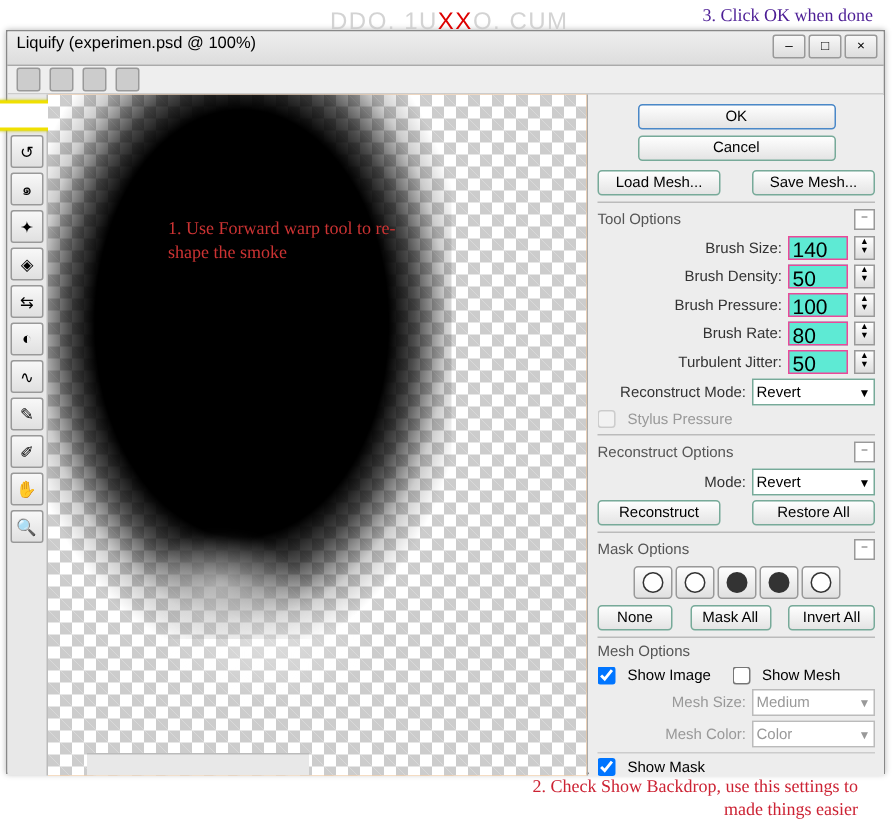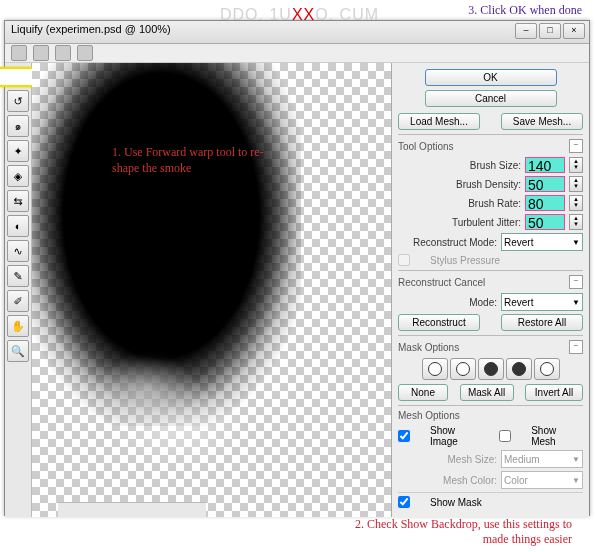--- a/index.html
+++ b/index.html
@@ -31,21 +31,21 @@
 .row2{display:flex;gap:4px;margin-bottom:4px;justify-content:space-between}
 .group{border-top:1px solid #bbb;padding-top:4px;margin-top:4px}
 .gtitle{font-weight:normal;color:#555;margin-bottom:4px;display:flex;justify-content:space-between;align-items:center}
 .collapse{width:12px;height:12px;border:1px solid #999;background:#fff;font-size:8px;text-align:center;line-height:10px}
 .field{display:flex;align-items:center;justify-content:flex-end;gap:4px;margin-bottom:3px}
 .field label{text-align:right;flex:1;color:#333}
 .num{width:34px;height:14px;border:1px solid #ec4899;background:#5eead4;font-size:14px;padding:0 2px}
 .spin{width:12px;height:14px;border:1px solid #999;background:linear-gradient(#fff,#ddd);font-size:7px;text-align:center;line-height:6px;display:flex;flex-direction:column}
 .sel{width:76px;height:16px;border:1px solid #7a9;background:#fff;font-size:10px;padding:0 2px;display:flex;align-items:center;justify-content:space-between}
 .sel .caret{font-size:8px}
-.chk{display:flex;align-items:center;gap:20px;margin-bottom:3px}
+.chk{display:flex;align-items:center;gap:8px;margin-bottom:3px}
 .chk input{width:12px;height:12px;margin:0}
 .maskbtns{display:flex;gap:2px;justify-content:center;margin-bottom:4px}
 .mbtn{width:24px;height:20px;border:1px solid #999;border-radius:3px;background:linear-gradient(#fefefe,#e0e0e0);display:flex;align-items:center;justify-content:center}
 .mdot{width:12px;height:12px;border:1px solid #333;border-radius:50%;background:#fff;position:relative}
 .mdot.fill{background:#333}
 .scrollhint{position:absolute;bottom:0;left:26px;right:185px;height:14px;background:#e8e8e8;border-top:1px solid #bbb}
 </style>
 </head>
 <body>
 
@@ -115,20 +115,28 @@
           </div>
         <div class="field">
             <label>Brush Density:</label>
             <div class="num">50</div>
             <div class="spin">
               <span>▴</span>
               <span>▾</span>
             </div>
           </div>
         <div class="field">
+            <label>Brush Pressure:</label>
+            <div class="num">100</div>
+            <div class="spin">
+              <span>▴</span>
+              <span>▾</span>
+            </div>
+          </div>
+        <div class="field">
             <label>Brush Rate:</label>
             <div class="num">80</div>
             <div class="spin">
               <span>▴</span>
               <span>▾</span>
             </div>
           </div>
         <div class="field">
             <label>Turbulent Jitter:</label>
             <div class="num">50</div>
@@ -145,21 +153,21 @@
             </div>
           </div>
         <div class="chk">
             <input type="checkbox" disabled="" style="">
             <span style="color:#999">Stylus Pressure</span>
           </div>
       </div>
 
       <div class="group">
         <div class="gtitle">
-            <span>Reconstruct Cancel</span>
+            <span>Reconstruct Options</span>
             <span class="collapse">−</span>
           </div>
         <div class="field">
             <label>Mode:</label>
             <div class="sel">
               <span>Revert</span>
               <span class="caret">▼</span>
             </div>
           </div>
         <div class="row2">

